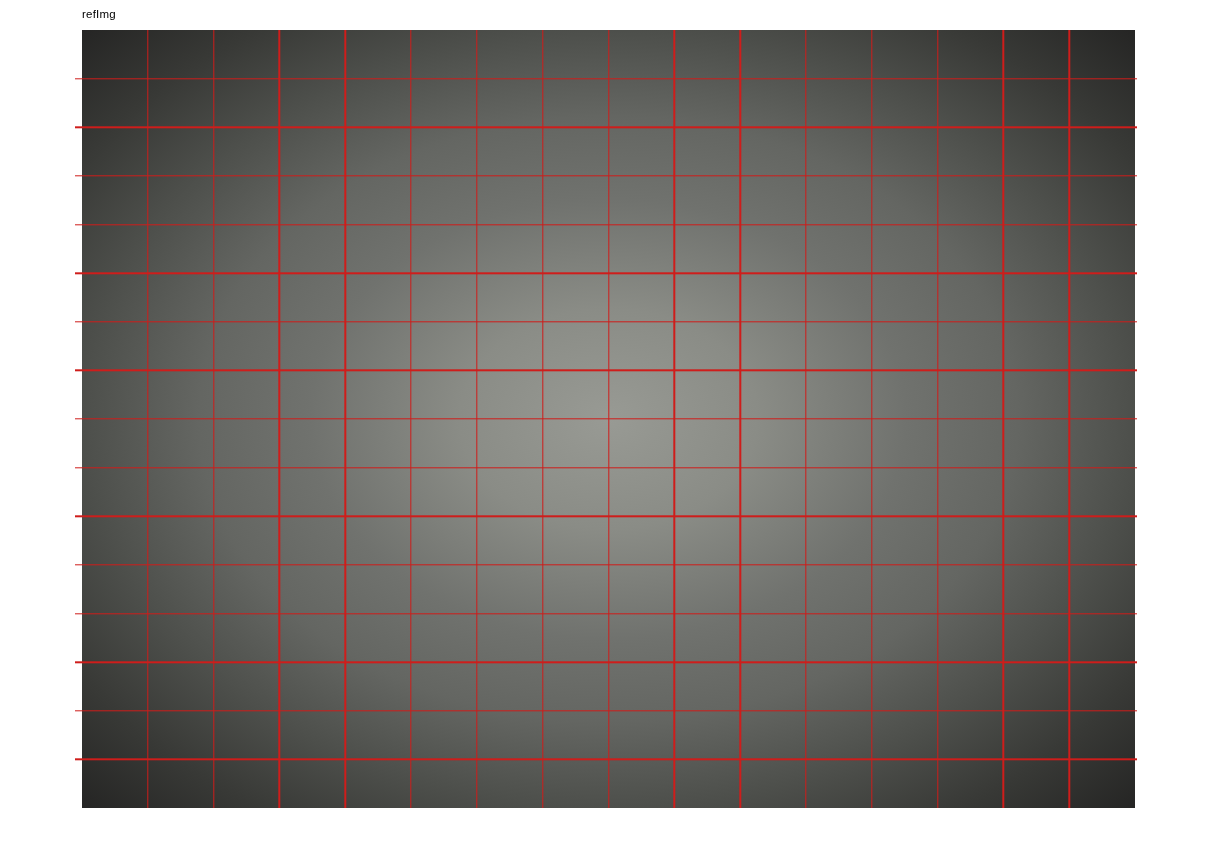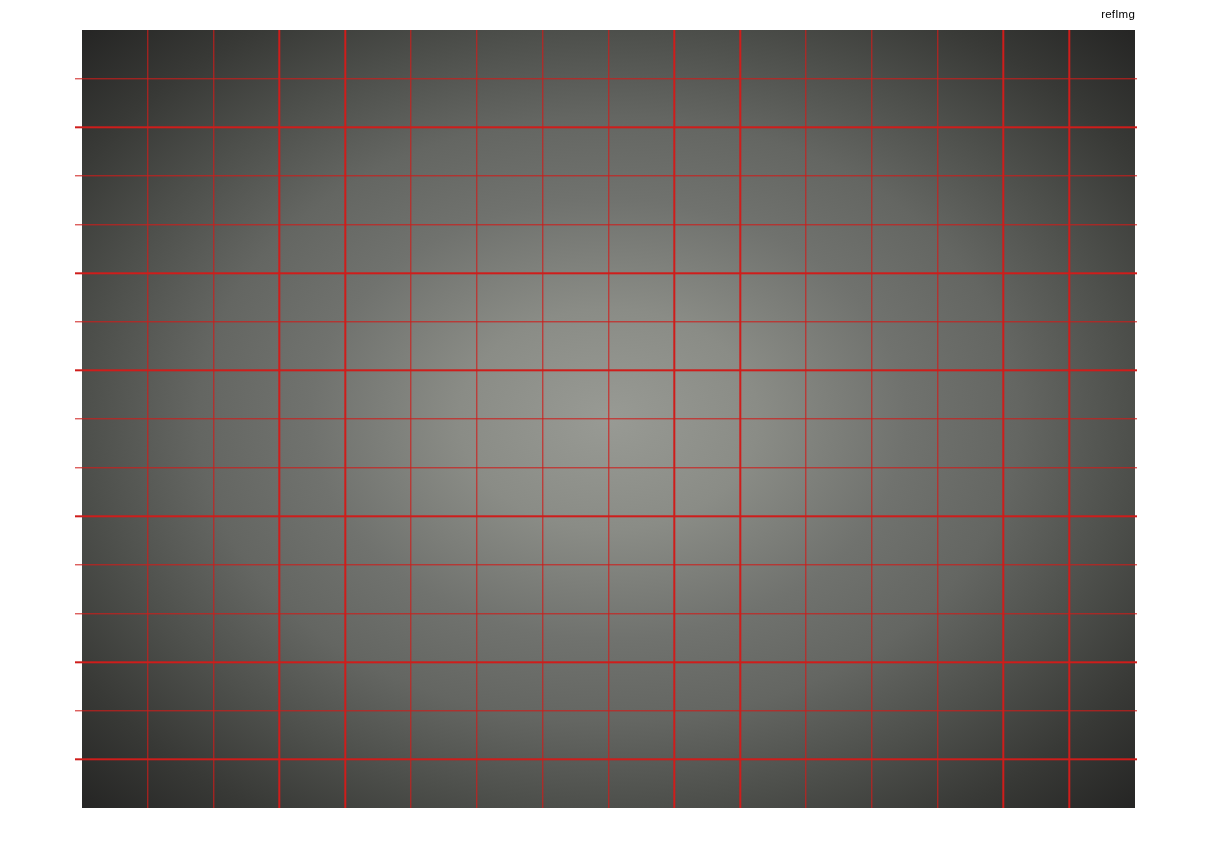--- a/index.html
+++ b/index.html
@@ -15,21 +15,21 @@
     position: relative;
     width: 1217px;
     height: 866px;
     background: #ffffff;
   }
   .figure-title {
     position: absolute;
     left: 82px;
     top: 7px;
     width: 1053px;
-    text-align: right;
+    text-align: left;
     font-size: 11.5px;
     line-height: 15px;
     color: #000000;
     letter-spacing: 0.2px;
   }
   .image-panel {
     position: absolute;
     left: 82px;
     top: 30px;
     width: 1053px;

